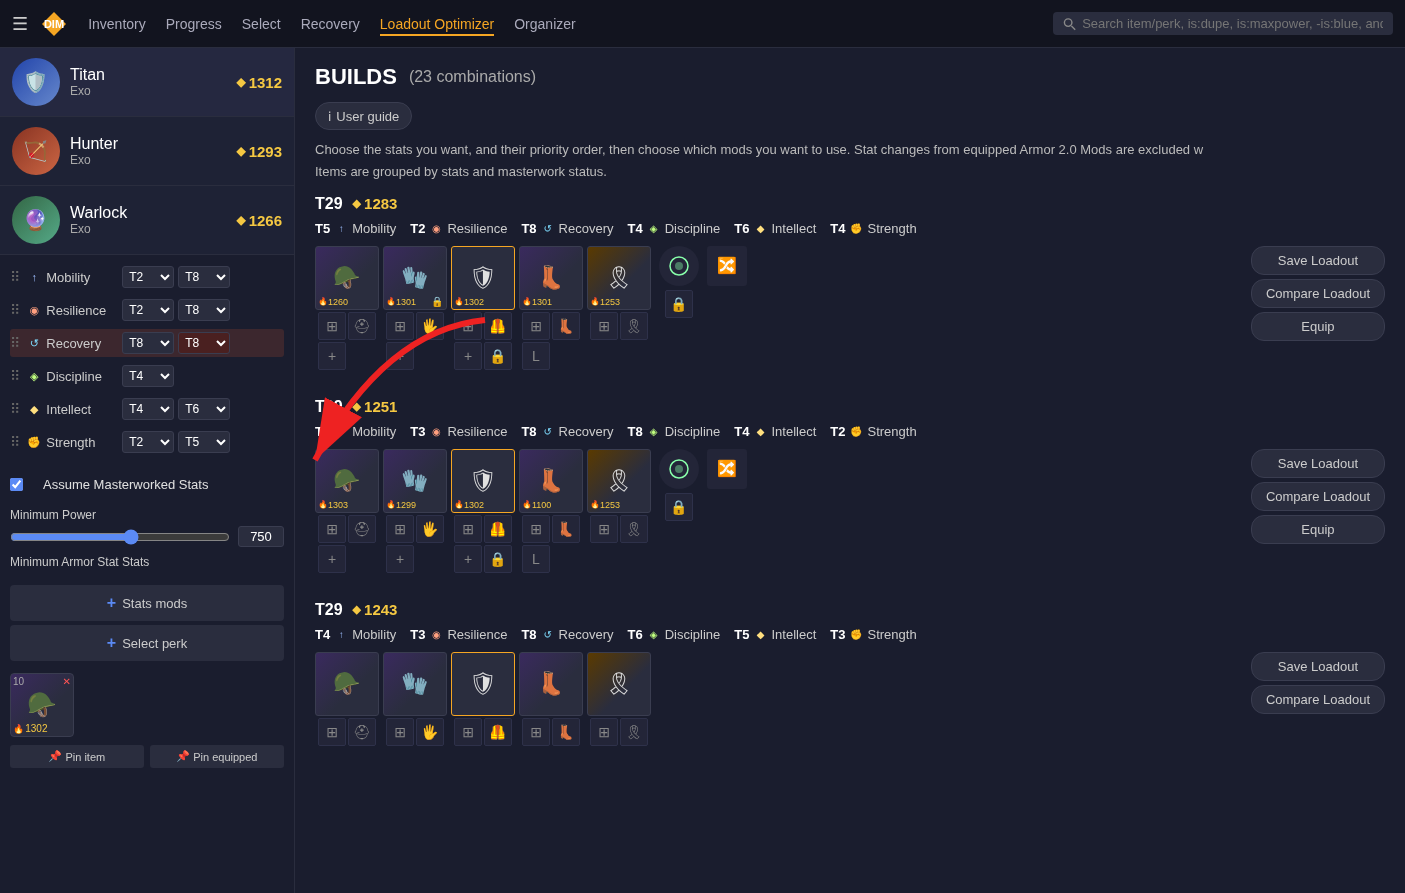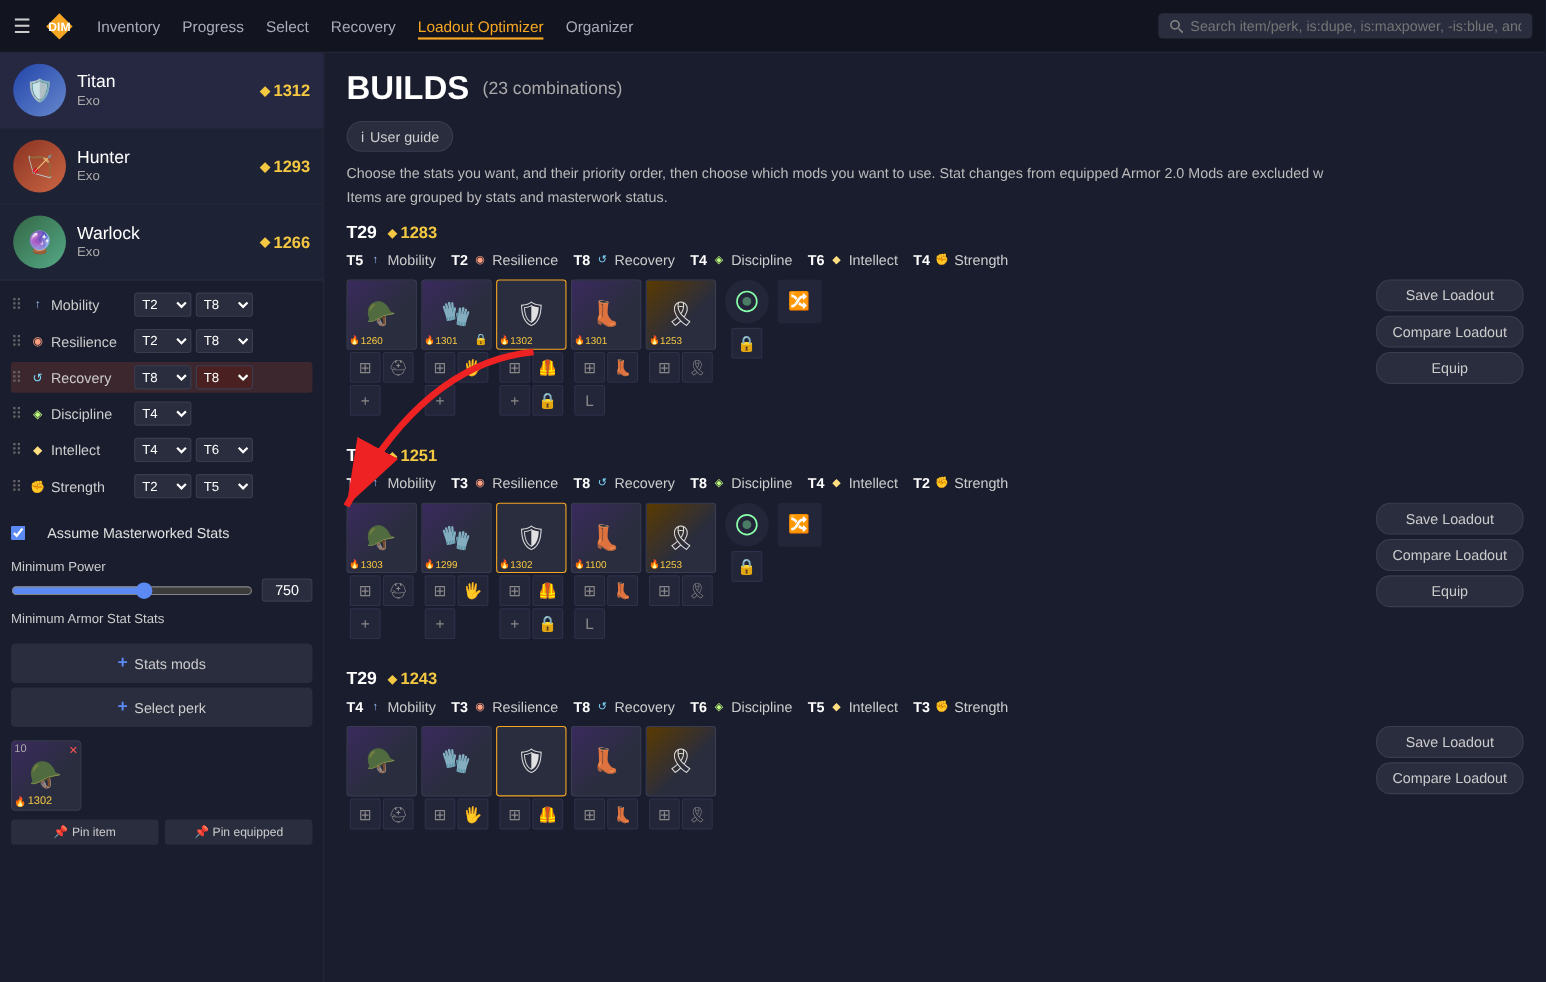--- a/index.html
+++ b/index.html
@@ -60,21 +60,21 @@
     .pin-item .close-x { position: absolute; top: 2px; right: 2px; font-size: 10px; color: #f55; cursor: pointer; }
     .pin-btn-row { display: flex; gap: 6px; margin-top: 8px; }
     .pin-btn { flex: 1; background: #2a2d3e; border: none; color: #ccc; border-radius: 3px; padding: 5px 4px; cursor: pointer; font-size: 11px; display: flex; align-items: center; justify-content: center; gap: 3px; }
 
     
     .red-arrow { position: absolute; left: 285px; top: 310px; pointer-events: none; z-index: 100; }
 
     
     .content { flex: 1; overflow-y: auto; padding: 16px 20px; background: #1a1d2e; }
     .builds-header { display: flex; align-items: center; gap: 12px; margin-bottom: 12px; }
-    .builds-title { font-size: 30px; color: #fff; font-weight: bold; }
+    .builds-title { font-size: 22px; color: #fff; font-weight: bold; }
     .builds-count { color: #aaa; font-size: 16px; }
     .user-guide-btn { background: #2a2d3e; color: #ccc; border: 1px solid #3a3d50; border-radius: 14px; padding: 4px 12px; font-size: 13px; cursor: pointer; display: flex; align-items: center; gap: 5px; }
     .builds-desc { color: #bbb; font-size: 13px; line-height: 1.5; margin-bottom: 4px; }
     .builds-desc2 { color: #bbb; font-size: 13px; margin-bottom: 16px; }
 
     
     .build-card { margin-bottom: 28px; }
     .build-tier-row { display: flex; align-items: center; gap: 10px; margin-bottom: 8px; }
     .build-tier { color: #fff; font-size: 16px; font-weight: bold; }
     .build-power { color: #f5c842; font-size: 15px; font-weight: bold; display: flex; align-items: center; gap: 3px; }

